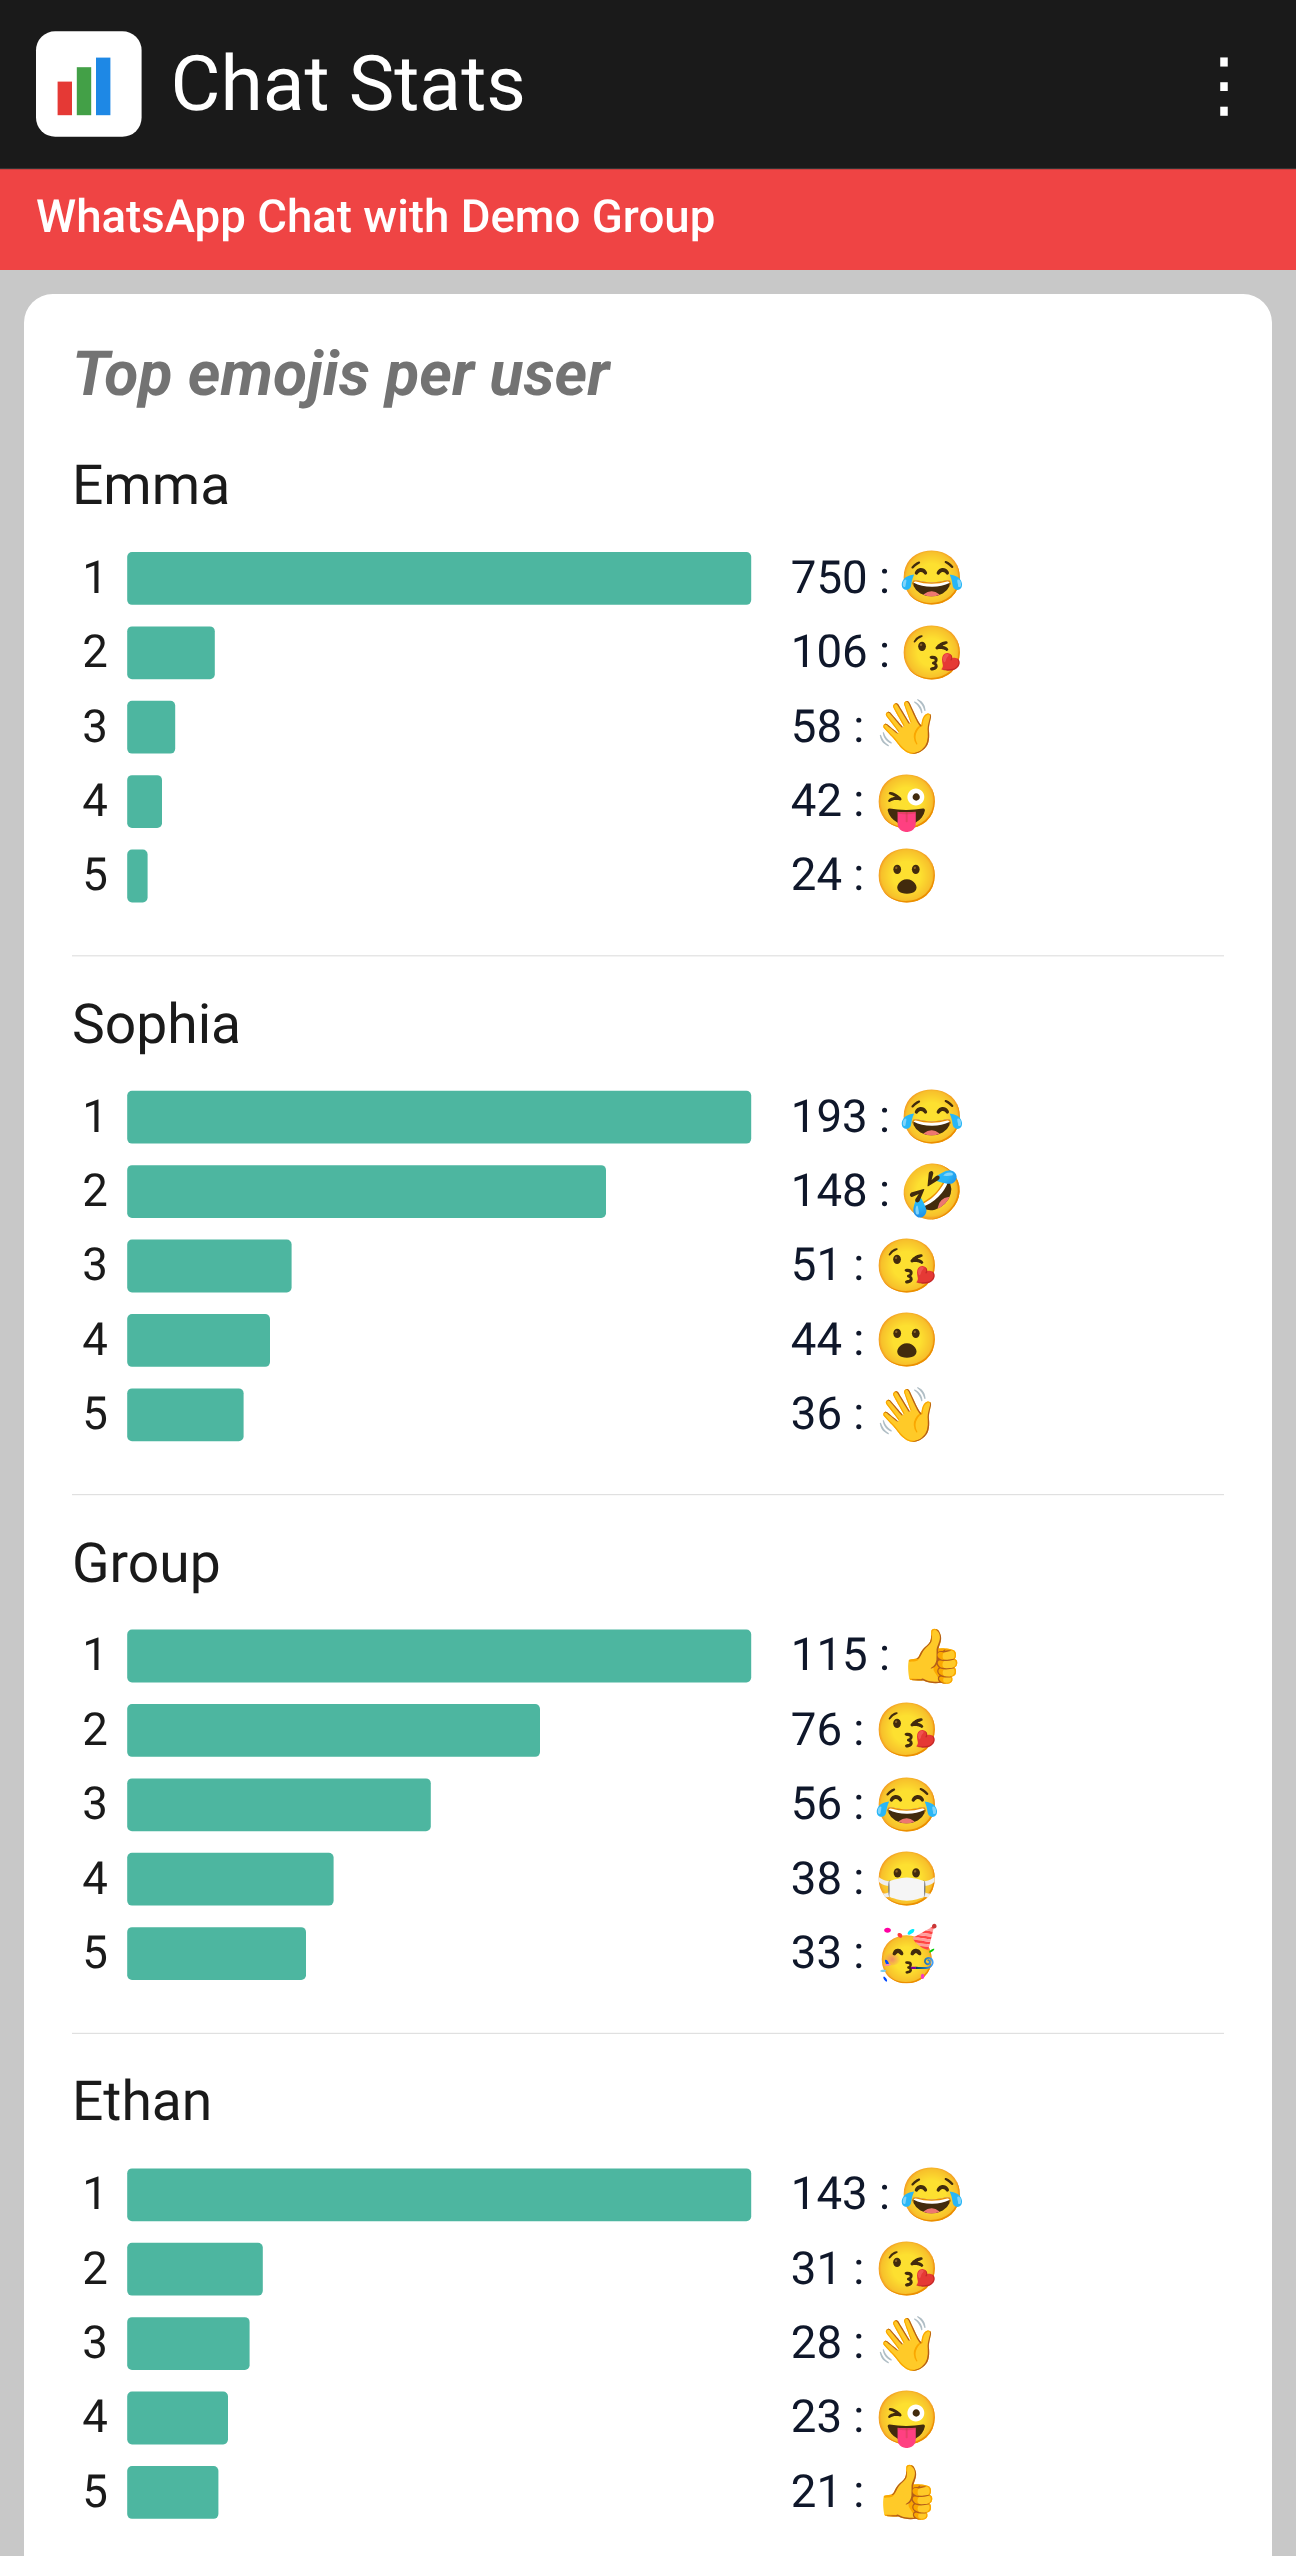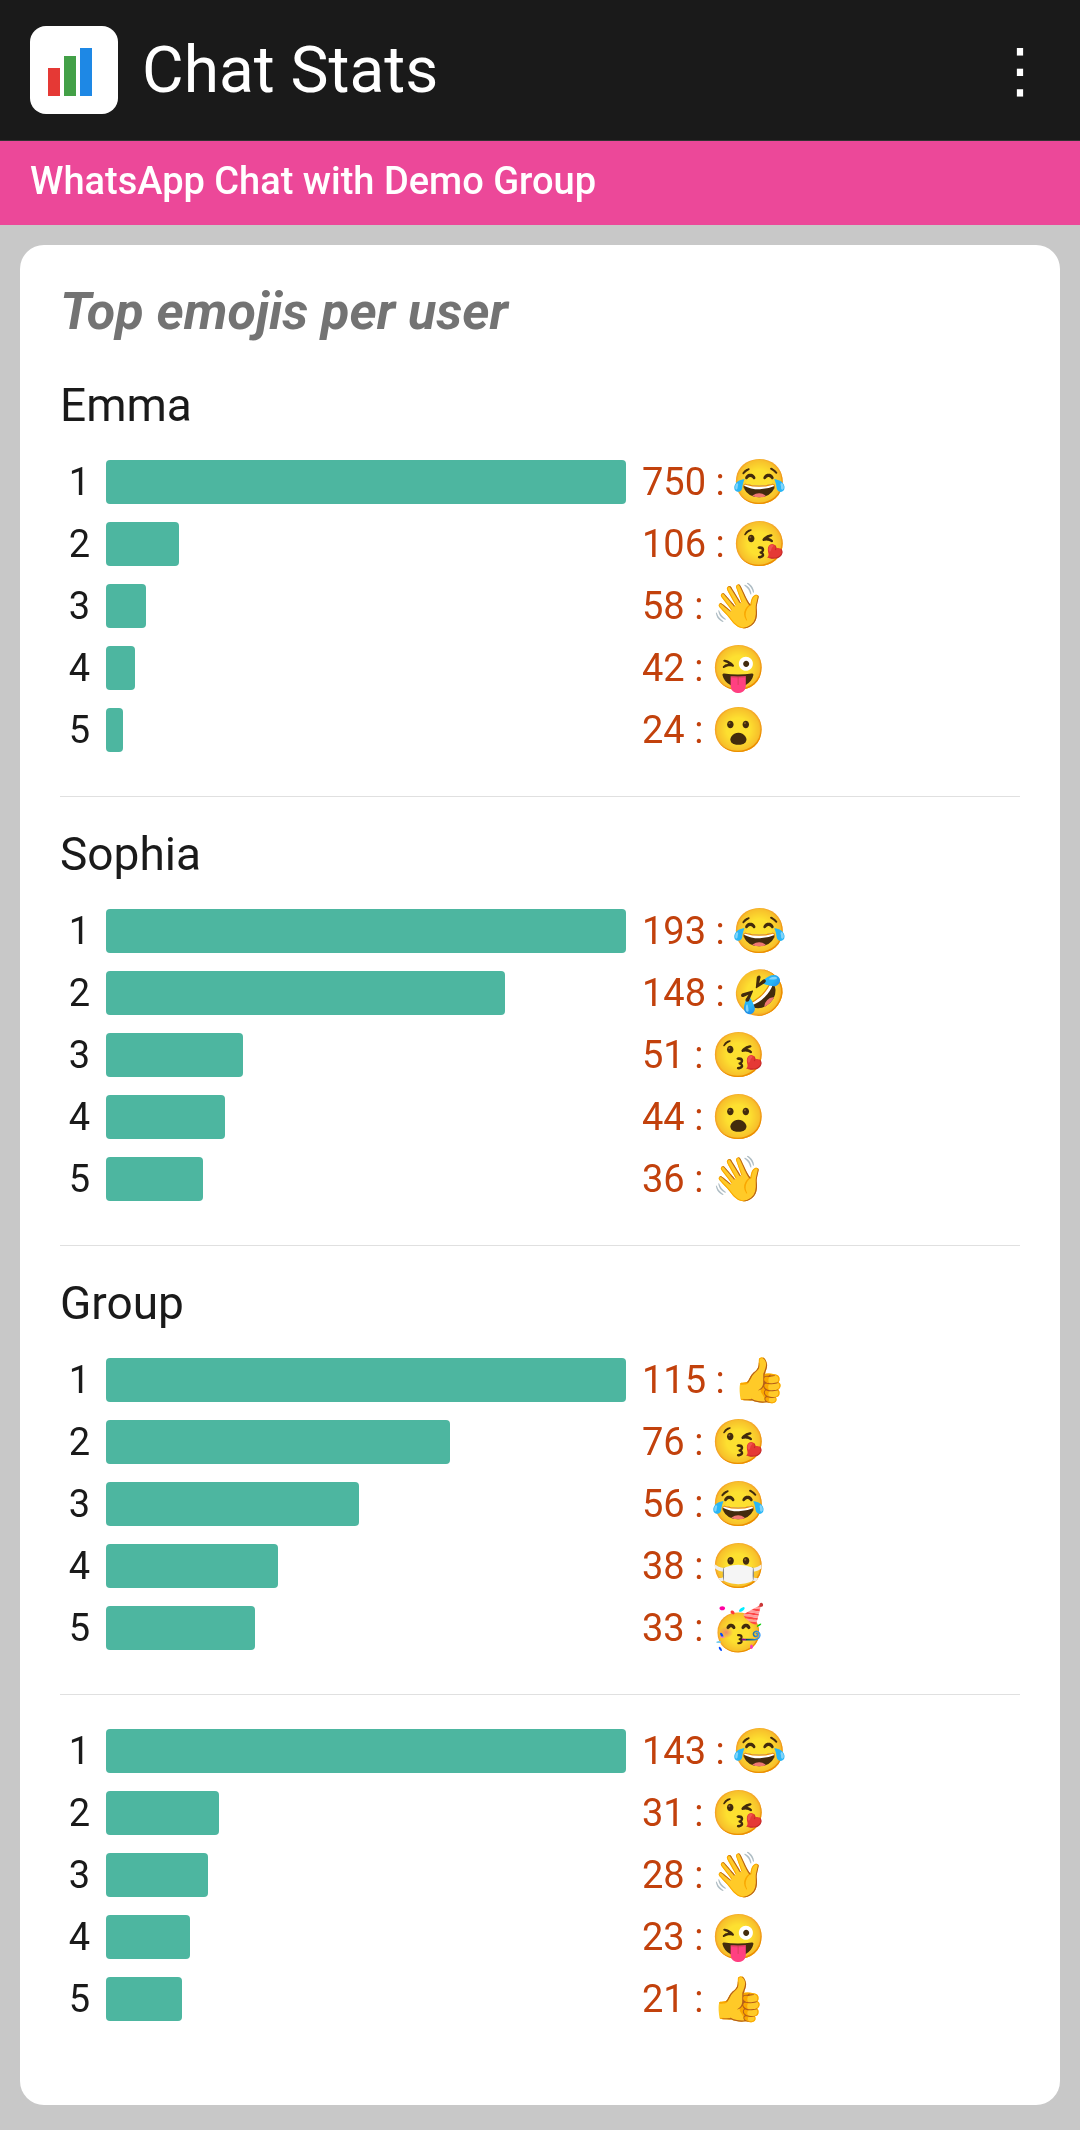--- a/index.html
+++ b/index.html
@@ -42,21 +42,21 @@
       font-weight: 400;
     }
     .more-icon {
       color: white;
       font-size: 60px;
       cursor: pointer;
     }
 
     
     .subtitle-bar {
-      background: #ec4899;
+      background: #ef4444;
       border-top: 1px solid #333;
       padding: 18px 30px 22px;
     }
     .subtitle-bar-text {
       color: white;
       font-size: 38px;
       font-weight: 500;
     }
 
     
@@ -114,26 +114,27 @@
       flex: 1;
       max-width: 520px;
     }
     .bar {
       height: 44px;
       background: #4db6a0;
       border-radius: 4px;
     }
     .count-emoji {
       font-size: 38px;
-      color: #c2410c;
+      color: #0f172a;
       white-space: nowrap;
       display: flex;
       align-items: center;
       gap: 8px;
       flex-shrink: 0;
+      margin-left: 17px;
     }
     .emoji-char {
       font-size: 44px;
     }
     .divider {
       height: 1px;
       background: #e0e0e0;
       margin: 30px 0;
     }
   </style>
@@ -310,20 +311,21 @@
           <div class="bar" style="width:149px;"></div>
         </div>
         <span class="count-emoji">
           33 : <span class="emoji-char">🥳</span>
         </span>
       </div>
           </div>
         </div>
         <div class="divider"></div>
         <div class="user-section">
+          <div class="user-name">Ethan</div>
           <div class="emoji-rows">
       <div class="emoji-row">
         <span class="rank-num">1</span>
         <div class="bar-container">
           <div class="bar" style="width:520px;"></div>
         </div>
         <span class="count-emoji">
           143 : <span class="emoji-char">😂</span>
         </span>
       </div>

